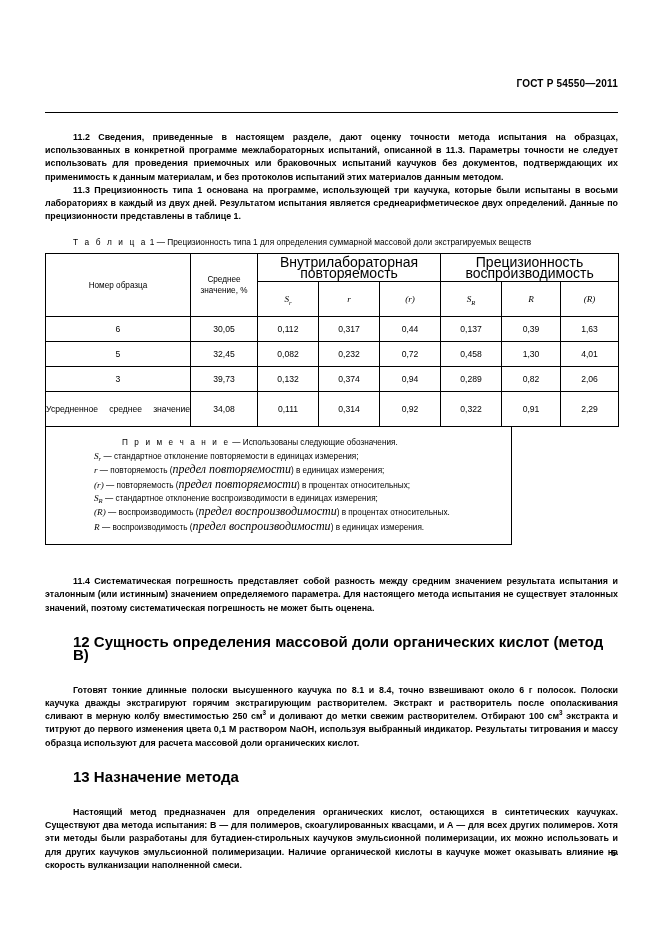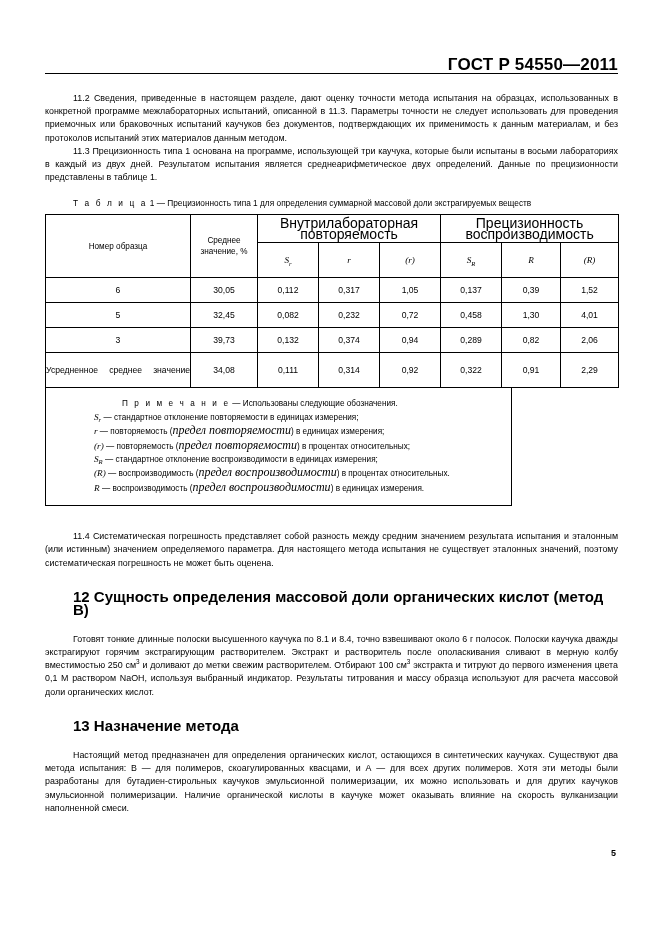--- a/index.html
+++ b/index.html
@@ -25,40 +25,42 @@
   .content {
     position: absolute;
     left: 45px;
     top: 58px;
     width: 573px;
   }
 
   
   .doc-header {
     text-align: right;
-    font-size: 17px;
+    font-size: 10px;
     font-weight: bold;
     letter-spacing: 0.2px;
     line-height: 14px;
-    padding-bottom: 0;
+    padding-bottom: 20px;
+    margin-top: 19px;
   }
   .header-rule {
     border-bottom: 1.2px solid #000;
     margin-top: 1px;
     margin-bottom: 18px;
   }
 
   
   p.body {
     font-size: 8.9px;
     line-height: 13.2px;
-    margin: 4px 0 0 0;
+    margin: 10px 0 0 0;
     text-align: justify;
     text-justify: inter-word;
     letter-spacing: 0.01px;
+    font-weight: bold;
   }
   p.body + p.body { margin-top: 0px; }
   .indent { padding-left: 0; }
   .indent::before {
     content: "";
     display: inline-block;
     width: 28px;
   }
   .gap-md { height: 13px; }
   .gap-lg { height: 20px; }
@@ -220,24 +222,24 @@
           <th class="sym thick-bottom">R</th>
           <th class="sym thick-bottom">(R)</th>
         </tr>
       </thead>
       <tbody>
         <tr class="drow">
           <td>6</td>
           <td>30,05</td>
           <td>0,112</td>
           <td>0,317</td>
-          <td>1,05</td>
+          <td>0,44</td>
           <td>0,137</td>
           <td>0,39</td>
-          <td>1,52</td>
+          <td>1,63</td>
         </tr>
         <tr class="drow">
           <td>5</td>
           <td>32,45</td>
           <td>0,082</td>
           <td>0,232</td>
           <td>0,72</td>
           <td>0,458</td>
           <td>1,30</td>
           <td>4,01</td>

